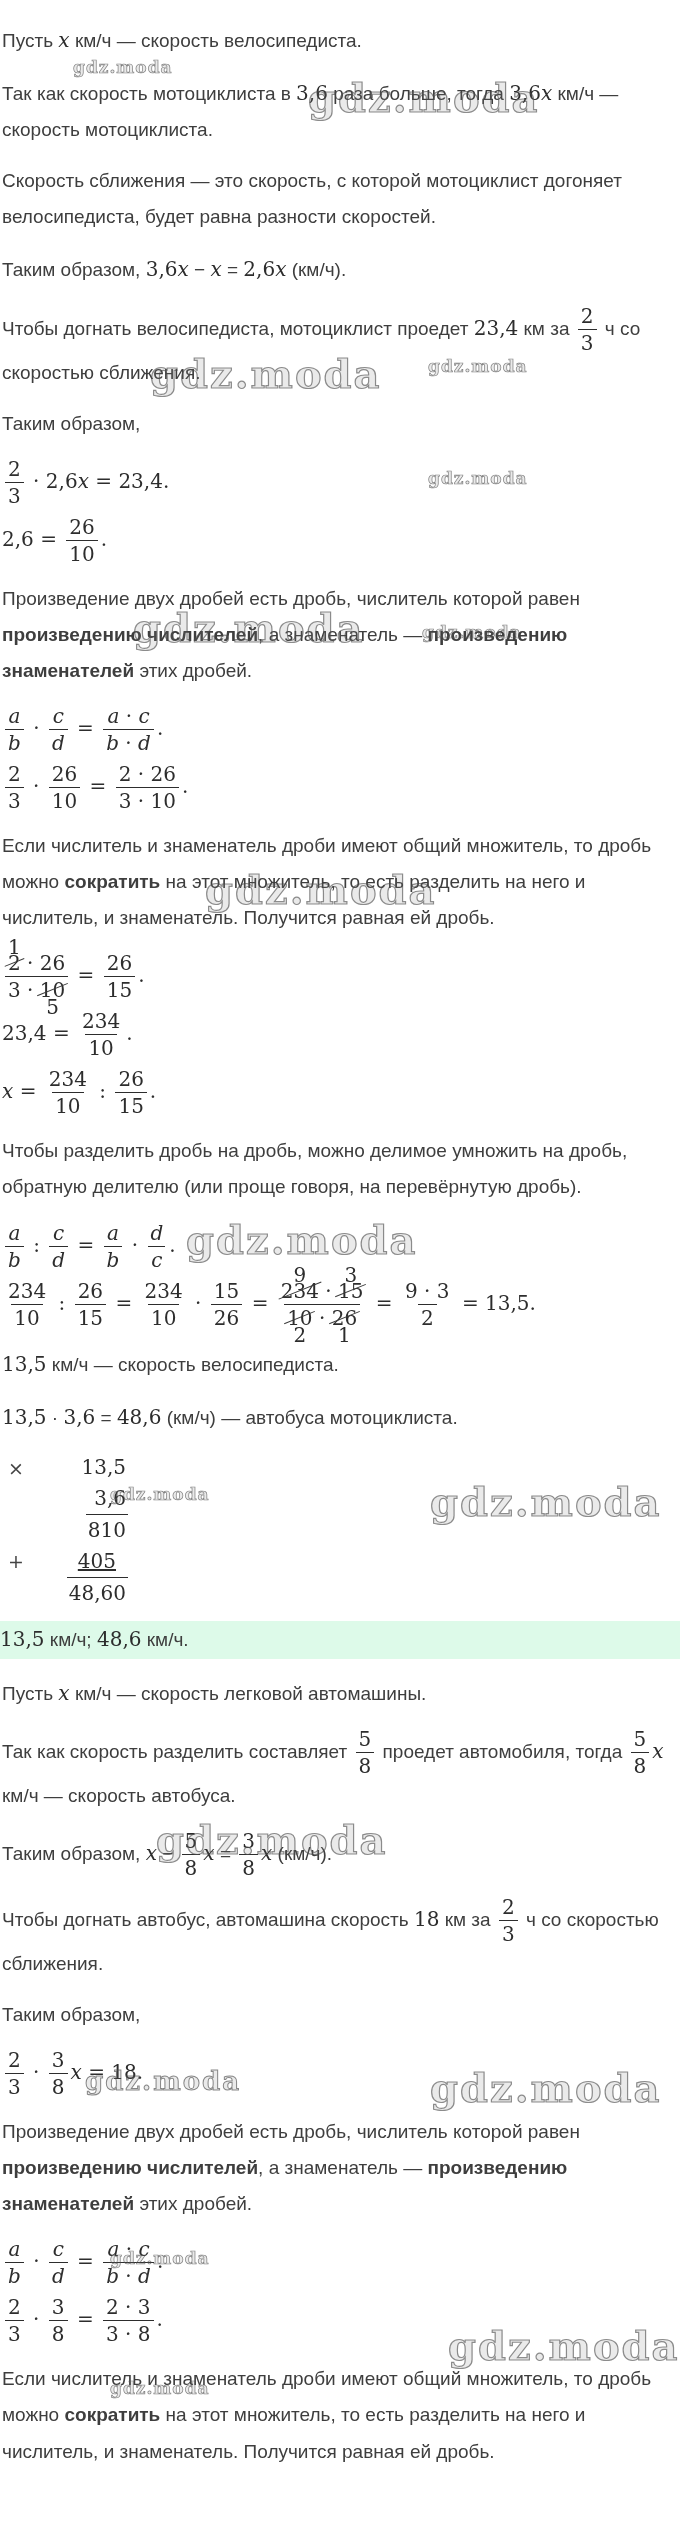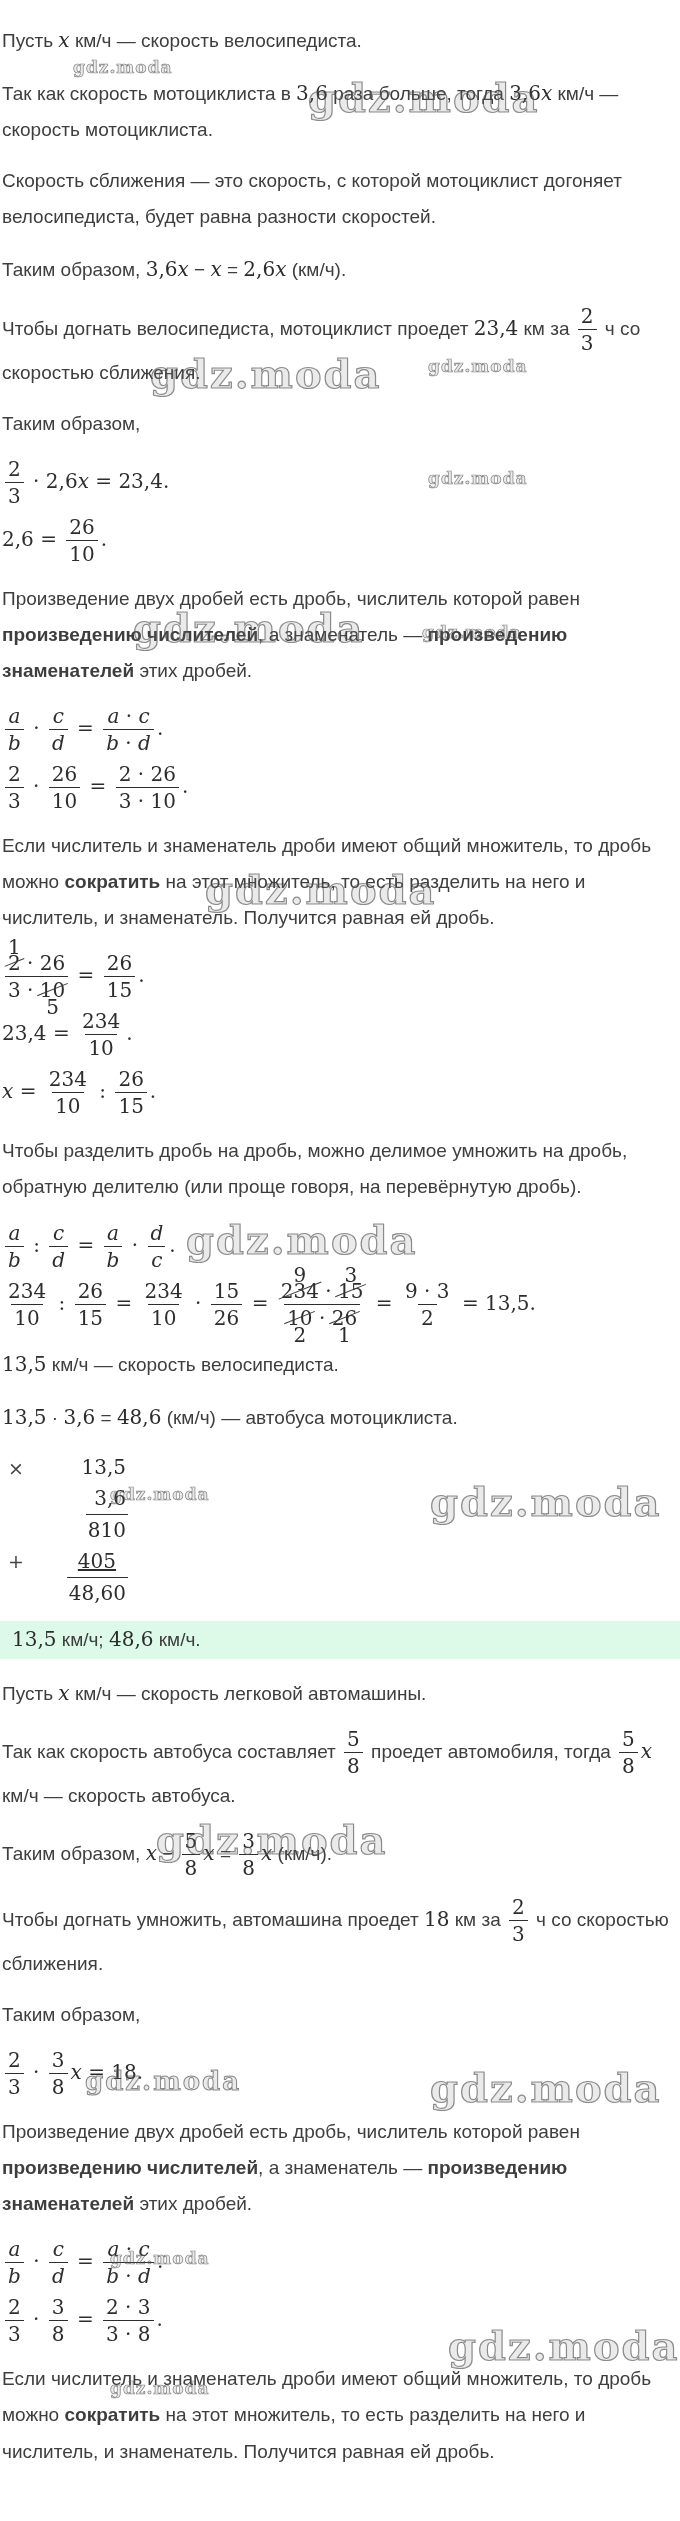--- a/index.html
+++ b/index.html
@@ -24,21 +24,21 @@
   .cr.above{top:-14px;}
   .cr.below{bottom:-15px;}
   .mult{position:relative;margin:16px 0 12px 30px;width:96px;display:flex;flex-direction:column;
         align-items:flex-end;font-family:"DejaVu Serif",serif;font-size:20px;color:#2d2d2d;}
   .mrow{line-height:31px;padding:0 2px;}
   .mrow.bar{border-top:1.5px solid #2d2d2d;}
   .mrow.shift{padding-right:12px;text-decoration:underline;}
   .msign{position:absolute;left:-24px;font-size:19px;color:#444;}
   .msign.m1{top:5px;}
   .msign.m2{top:98px;}
-  .answer{margin:12px -6px 12px -2px;padding:6px 8px 8px 12px;font-size:19px;color:#2f2f2f;}
+  .answer{margin:12px -6px 12px -2px;padding:6px 8px 8px 0;font-size:19px;color:#2f2f2f;}
   .wm{position:absolute;font-family:"DejaVu Serif",serif;font-weight:700;white-space:nowrap;
       color:rgba(125,125,125,0.16);-webkit-text-stroke:1.2px rgba(75,75,75,0.62);
       letter-spacing:2px;pointer-events:none;z-index:5;}
   .wm.sm{font-size:17px;-webkit-text-stroke:0.7px rgba(75,75,75,0.7);letter-spacing:1px;}
   .wm.md{font-size:26px;-webkit-text-stroke:1px rgba(75,75,75,0.65);}
   .wm.lg{font-size:40px;}
 </style>
 </head>
 <body>
 
@@ -140,35 +140,35 @@
         <span class="msign m1">×</span>
         <span class="msign m2">+</span>
         <div class="mrow">13,5</div>
         <div class="mrow">3,6</div>
         <div class="mrow bar">810</div>
         <div class="mrow shift">405</div>
         <div class="mrow bar">48,60</div>
       </div>
       <div class="answer" style="background: rgb(221, 250, 233);"><span class="mn">13,5</span> <span class="cy">км/ч; </span><span class="mn">48,6</span> <span class="cy">км/ч.</span></div>
       <div class="p"><span class="cy">Пусть </span><i class="mv">x</i> <span class="cy">км/ч — скорость легковой автомашины.</span></div>
-      <div class="p"><span class="cy">Так как скорость автобуса составляет </span><span class="frac">
+      <div class="p"><span class="cy">Так как скорость разделить составляет </span><span class="frac">
           <span class="fn"><span class="mn">5</span></span>
           <span class="fd"><span class="mn">8</span></span>
         </span> <span class="cy">проедет автомобиля, тогда </span><span class="frac">
           <span class="fn"><span class="mn">5</span></span>
           <span class="fd"><span class="mn">8</span></span>
         </span><i class="mv">x</i> <span class="cy">км/ч — скорость автобуса.</span></div>
       <div class="p"><span class="cy">Таким образом, </span><i class="mv">x</i> − <span class="frac">
           <span class="fn"><span class="mn">5</span></span>
           <span class="fd"><span class="mn">8</span></span>
         </span><i class="mv">x</i> = <span class="frac">
           <span class="fn"><span class="mn">3</span></span>
           <span class="fd"><span class="mn">8</span></span>
         </span><i class="mv">x</i> (<span class="cy">км/ч).</span></div>
-      <div class="p"><span class="cy">Чтобы догнать умножить, автомашина проедет </span><span class="mn">18</span> <span class="cy">км за </span><span class="frac">
+      <div class="p"><span class="cy">Чтобы догнать автобус, автомашина скорость </span><span class="mn">18</span> <span class="cy">км за </span><span class="frac">
           <span class="fn"><span class="mn">2</span></span>
           <span class="fd"><span class="mn">3</span></span>
         </span> <span class="cy">ч со скоростью сближения.</span></div>
       <div class="p"><span class="cy">Таким образом,</span></div>
       <div class="math"><span class="frac">
           <span class="fn"><span class="mn">2</span></span>
           <span class="fd"><span class="mn">3</span></span>
         </span> · <span class="frac">
           <span class="fn"><span class="mn">3</span></span>
           <span class="fd"><span class="mn">8</span></span>

